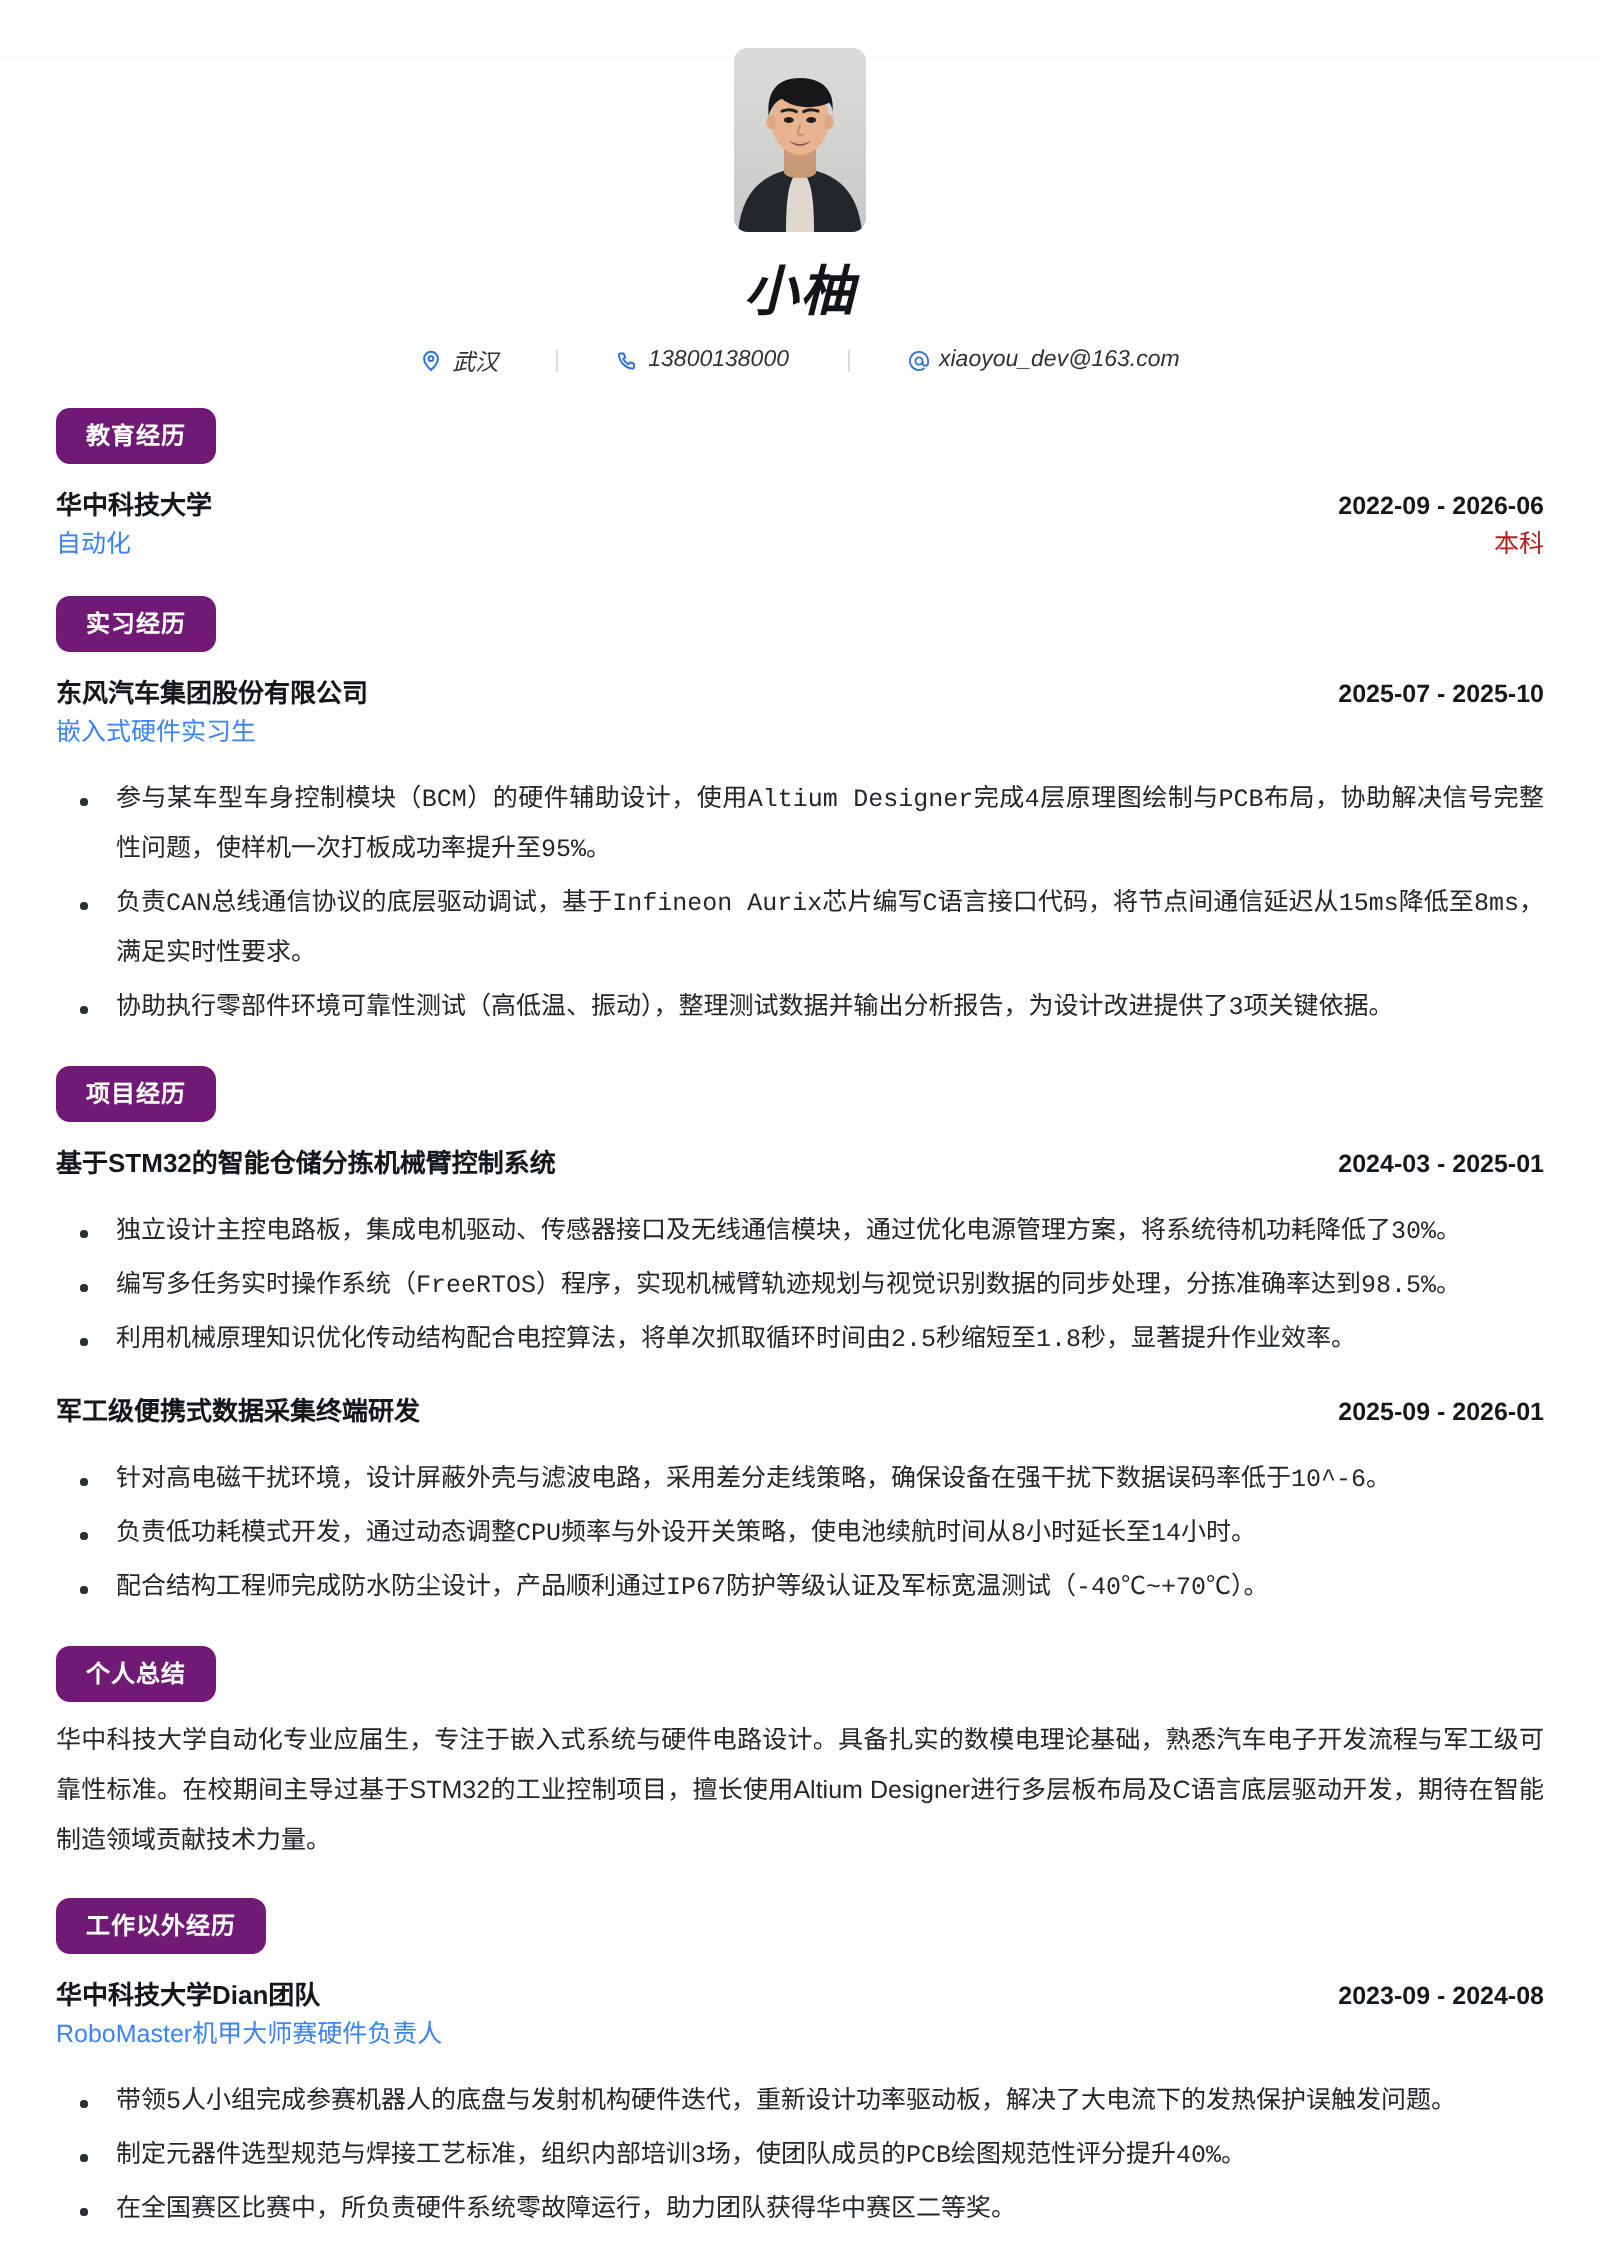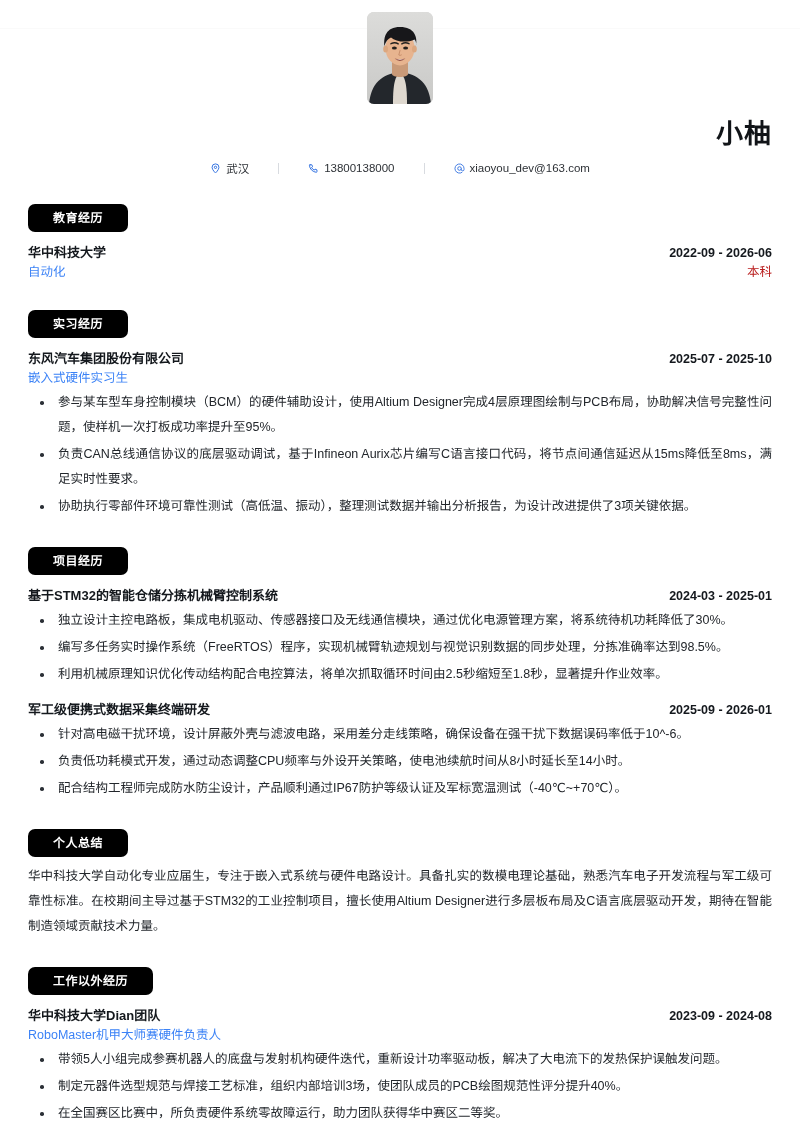--- a/index.html
+++ b/index.html
@@ -19,22 +19,23 @@
     padding:0 28px 0 28px;
     position:relative;
     overflow:hidden;
   }
   .topline{
     position:absolute;left:0;top:28px;width:800px;height:1px;background:#fafafa;
   }
 
   
   .header{
-    padding-top:12px;
-    text-align:right;
+    padding-top:24px;
+    text-align:center;
+    font-style:italic;
   }
   .photo{
     width:66px;
     height:92px;
     margin:0 auto;
     border-radius:7px;
     overflow:hidden;
     background:#cfcfcf;
     position:relative;
   }
@@ -72,29 +73,28 @@
   }
   .contact .ico svg{display:block;}
   .divider{
     width:1px;height:11px;background:#d8dbe0;
   }
 
   
   .section{margin-top:16px;}
   .badge{
     display:inline-block;
-    background:#000000;
+    background:#701a75;
     color:#ffffff;
     font-size:12px;
     line-height:12px;
     font-weight:700;
-    padding:8px 25px;
+    padding:8px 15px;
     border-radius:7px;
     letter-spacing:.5px;
-    margin-top:12px;
   }
   .entry{margin-top:11px;}
   .entry + .entry{margin-top:13px;}
   .row{
     display:flex;
     align-items:baseline;
     justify-content:space-between;
     gap:0;
   }
   .org{
@@ -122,23 +122,24 @@
     white-space:nowrap;
   }
   .para{
     margin-top:7px;
     font-size:12.5px;
     line-height:25px;
     color:#22262b;
     text-align:justify;
   }
   ul.bullets{
-    margin:2px 0 0 0;
+    margin:12px 0 0 0;
     padding:0;
     list-style:none;
+    font-family:Liberation Mono, monospace;
   }
   ul.bullets li{
     position:relative;
     padding-left:30px;
     font-size:12.5px;
     line-height:25px;
     color:#22262b;
     margin-bottom:2px;
     text-align:justify;
   }

